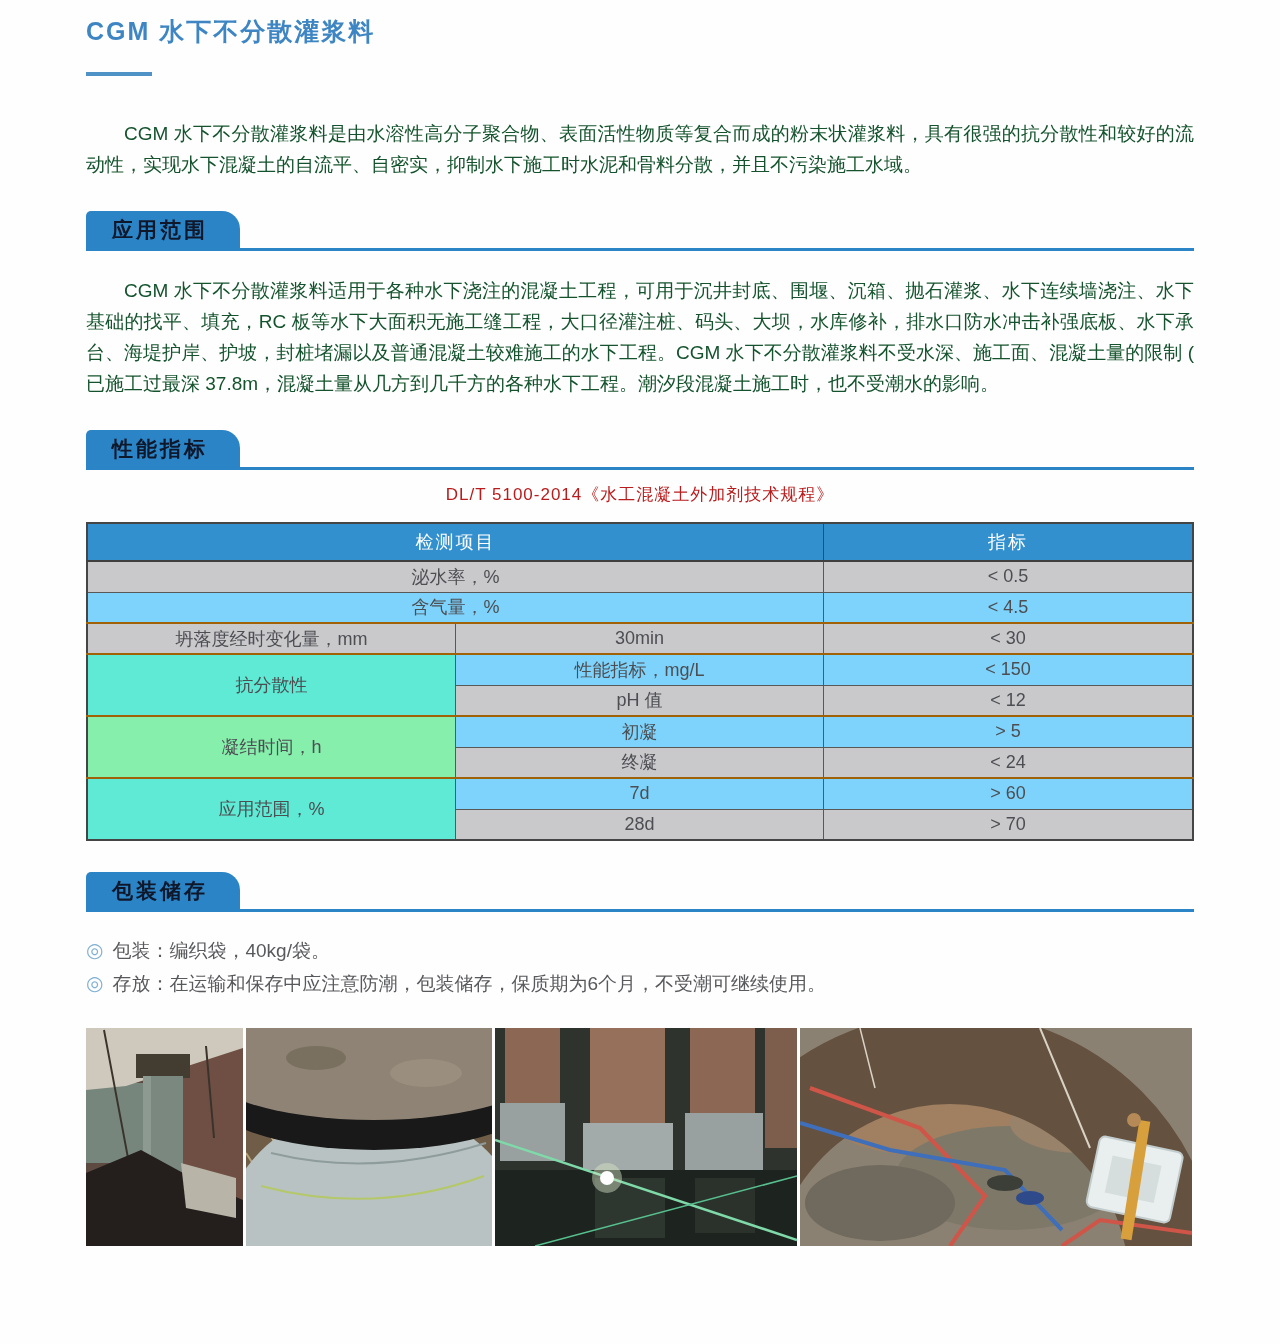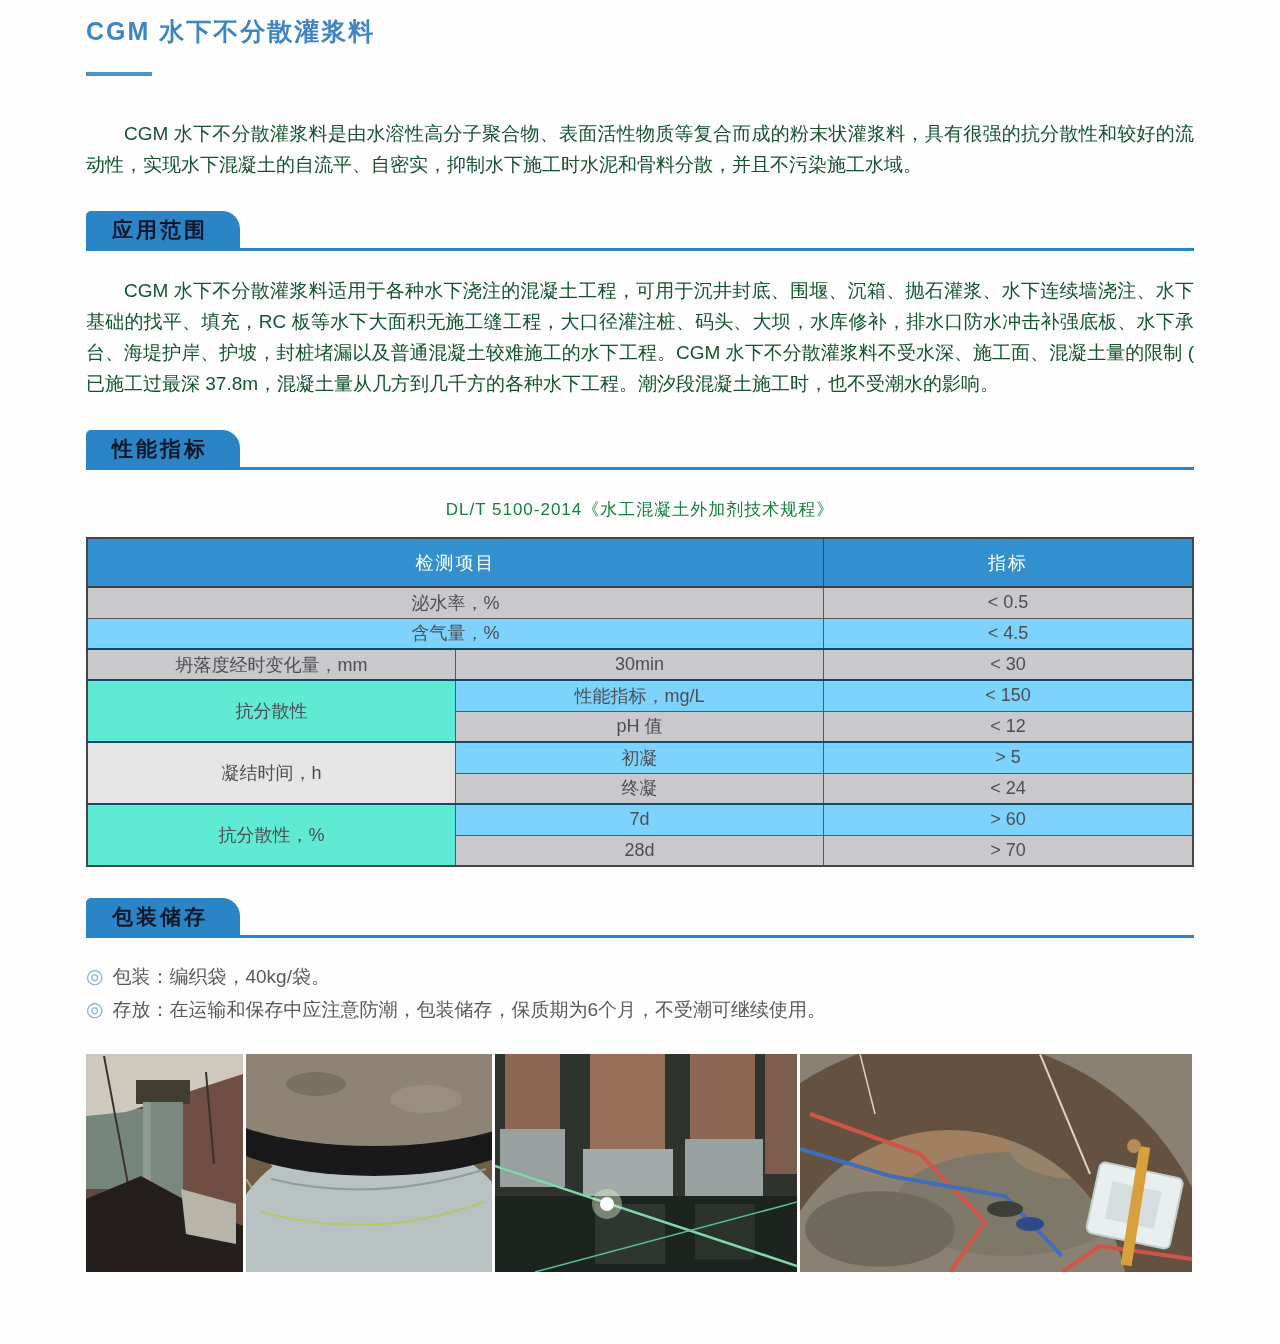--- a/index.html
+++ b/index.html
@@ -39,43 +39,43 @@
     display:inline-block; height:37px; line-height:37px;
     padding:0 32px 0 26px;
     background:#2b84c6; color:#0f172a;
     font-size:21px; font-weight:bold; letter-spacing:3px;
     border-radius:5px 18px 0 0;
   }
   .app-body { margin-top:24px; }
 
   
   .table-caption {
-    margin-top:28px; text-align:center;
-    font-size:17px; color:#15803d; letter-spacing:1px;
+    margin-top:13px; text-align:center;
+    font-size:17px; color:#b91c1c; letter-spacing:1px;
   }
   table.perf {
     width:100%; margin-top:16px;
     border-collapse:collapse;
     font-size:18px; color:#4d4e52;
     border:2px solid #454545;
   }
   table.perf th {
     background:#3390ce; color:#ffffff; font-weight:normal;
-    height:49px; font-size:18px; letter-spacing:2px;
+    height:38px; font-size:18px; letter-spacing:2px;
     border:1px solid #454545;
   }
   table.perf td {
     height:31px; text-align:center;
     border:1px solid #585858;
     background:#7dd3fc;
   }
   table.perf tr.gray td { background:#c9c9cc; }
   table.perf td.cell-white { background:#5eead4; }
-  table.perf td.cell-gray  { background:#e5e5e5; }
-  table.perf tr.group-start td { border-top:2px solid #0c4a6e; }
+  table.perf td.cell-gray  { background:#86efac; }
+  table.perf tr.group-start td { border-top:2px solid #a16207; }
   table.perf thead tr th { border-bottom:2px solid #3f3f3f; }
   table.perf .c1 { width:33.3%; }
   table.perf .c2 { width:33.3%; }
   table.perf .c3 { width:33.4%; }
 
   
   .bullets { margin-top:22px; list-style:none; }
   .bullets li {
     display:flex; align-items:flex-start;
     font-size:19px; line-height:33px; color:#58595c;
@@ -154,21 +154,21 @@
         <tr class="group-start">
           <td rowspan="2" class="cell-gray">凝结时间，h</td>
           <td>初凝</td>
           <td>&gt; 5</td>
         </tr>
         <tr class="gray">
           <td>终凝</td>
           <td>&lt; 24</td>
         </tr>
         <tr class="group-start">
-          <td rowspan="2" class="cell-white">抗分散性，%</td>
+          <td rowspan="2" class="cell-white">应用范围，%</td>
           <td>7d</td>
           <td>&gt; 60</td>
         </tr>
         <tr class="gray">
           <td>28d</td>
           <td>&gt; 70</td>
         </tr>
       </tbody>
     </table>
 

